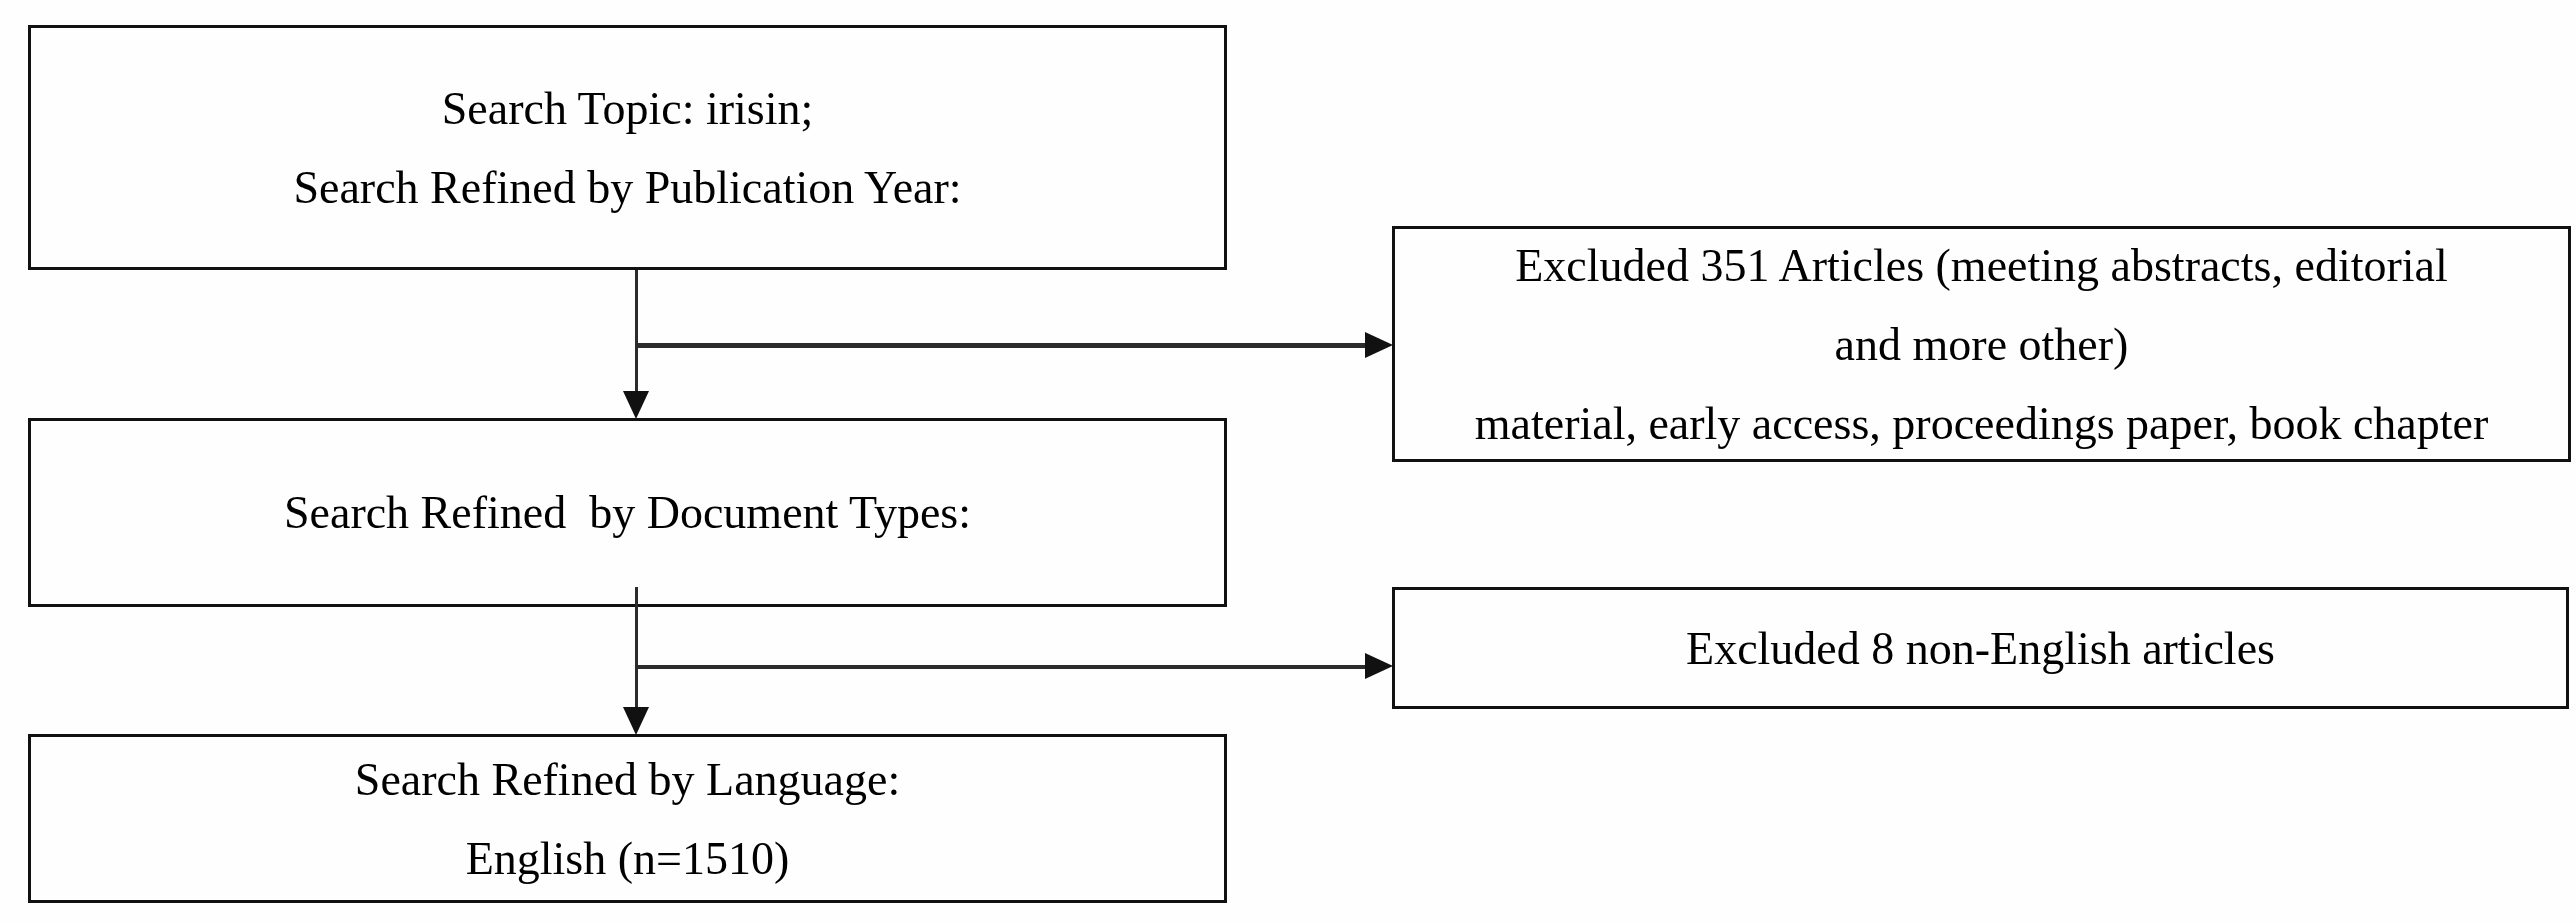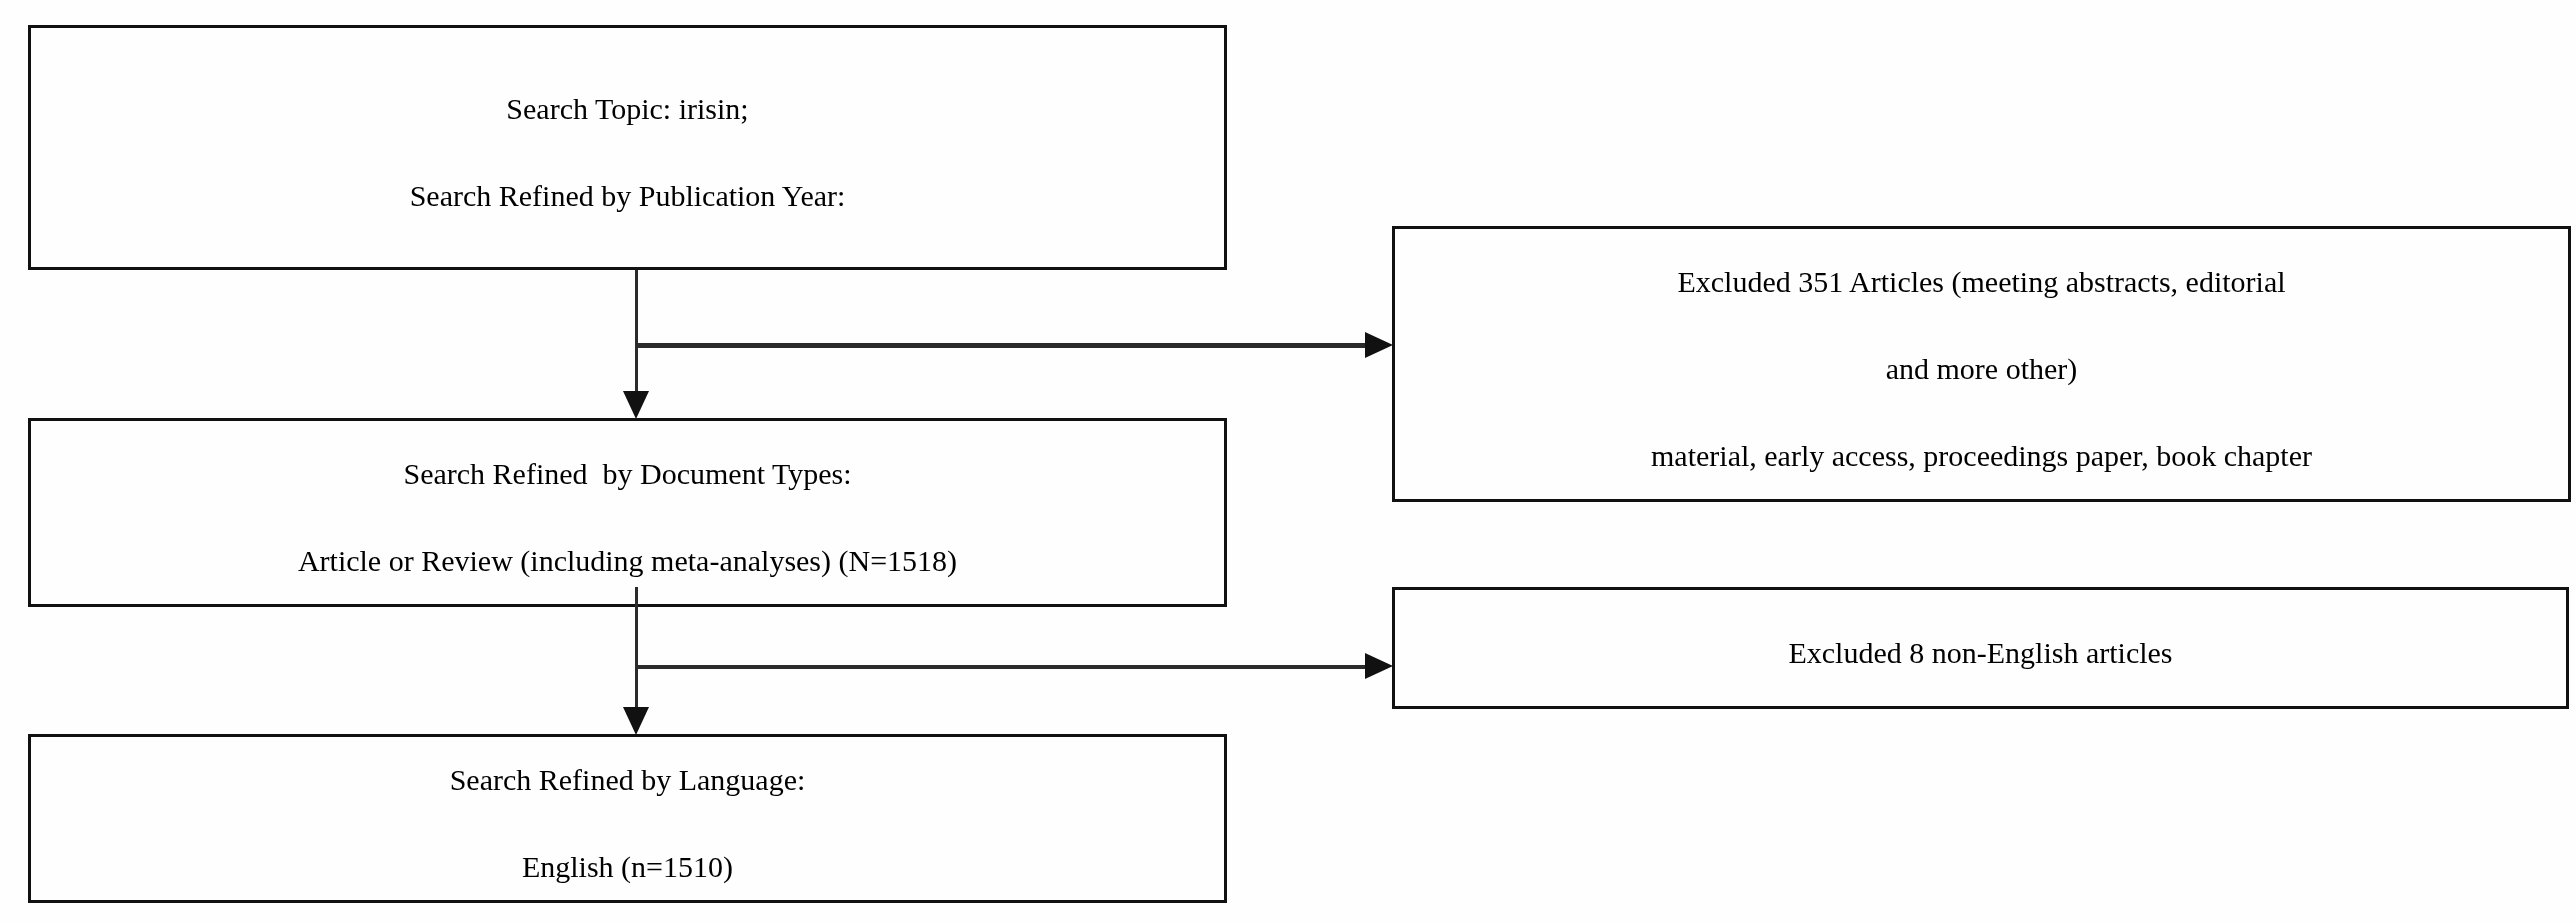--- a/index.html
+++ b/index.html
@@ -21,28 +21,27 @@
     box-sizing: border-box;
     border: 3.1px solid #111111;
     background: #fefefe;
     display: flex;
     flex-direction: column;
     justify-content: center;
     align-items: center;
     text-align: center;
   }
   .box .line {
-    font-size: 30px;
+    font-size: 46px;
     line-height: 79px;
     white-space: pre-wrap;
-    margin-top: 8px;
   }
   
   .b1 { left: 28px;   top: 25px;  width: 1199px; height: 245px; }
-  .b2 { left: 1392px; top: 226px; width: 1179px; height: 276px; }
+  .b2 { left: 1392px; top: 226px; width: 1179px; height: 236px; }
   .b3 { left: 28px;   top: 418px; width: 1199px; height: 189px; }
   .b4 { left: 1392px; top: 587px; width: 1177px; height: 122px; }
   .b5 { left: 28px;   top: 734px; width: 1199px; height: 169px; }
 
   
   .conn {
     position: absolute;
     background: #2b2b2b;
   }
   .v1 { left: 635px; top: 270px; width: 3.1px;  height: 127px; }
@@ -82,21 +81,20 @@
   </div>
 
   <div class="box b2">
     <div class="line">Excluded 351 Articles (meeting abstracts, editorial</div>
     <div class="line">and more other)</div>
     <div class="line">material, early access, proceedings paper, book chapter</div>
   </div>
 
   <div class="box b3">
     <div class="line">Search Refined  by Document Types:</div>
-    <div class="line">Article or Review (including meta-analyses) (N=1518)</div>
   </div>
 
   <div class="box b4">
     <div class="line">Excluded 8 non-English articles</div>
   </div>
 
   <div class="box b5">
     <div class="line">Search Refined by Language:</div>
     <div class="line">English (n=1510)</div>
   </div>

